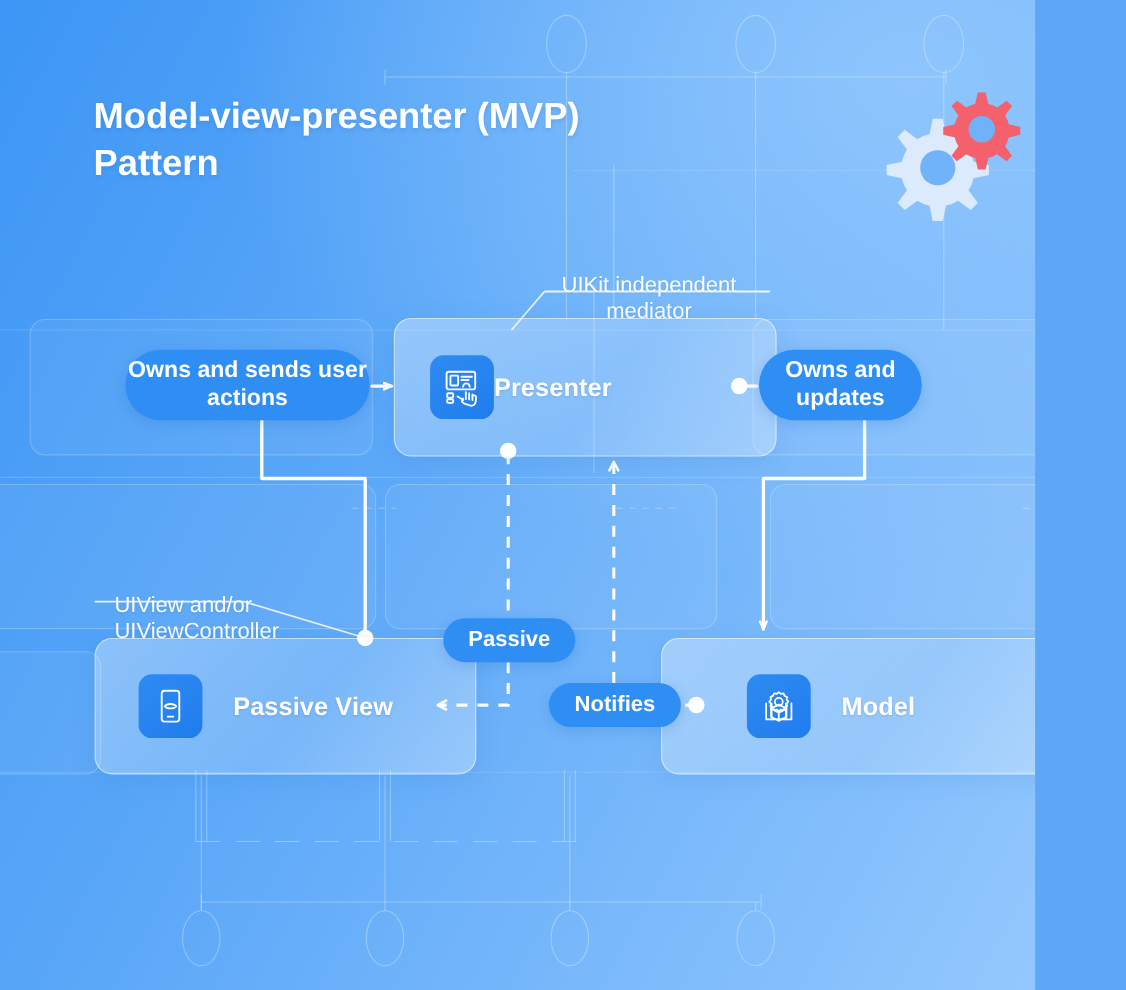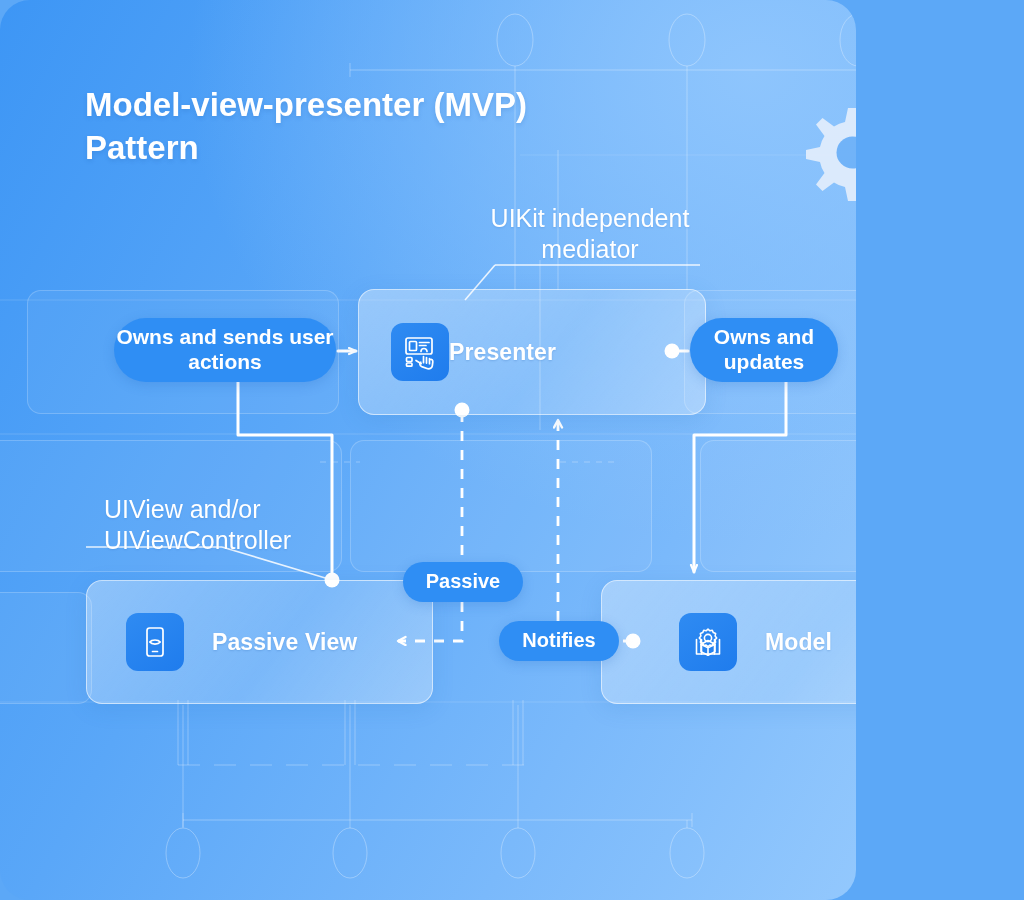--- a/index.html
+++ b/index.html
@@ -1,25 +1,24 @@
 <!DOCTYPE html>
 <html><head>
 <meta charset="utf-8">
 <style>
   html,body{margin:0;padding:0;}
   body{
     width:1024px;height:900px;overflow:hidden;
     font-family:"Liberation Sans", sans-serif;
     background:#5ca8f7;
   }
-  #stage{position:relative;width:856px;height:900px;overflow:hidden;
+  #stage{position:relative;width:941px;height:900px;overflow:hidden;
     background:
       radial-gradient(120% 95% at 88% 8%, #8ec5fd 0%, rgba(142,197,253,0) 55%),
       linear-gradient(118deg, #3d96f5 0%, #5aa7f8 38%, #7ab9fb 72%, #93c8fd 100%);
-    border-radius: 30px;
   }
   .bg-svg{position:absolute;inset:0;width:1024px;height:900px;}
   .main-svg{position:absolute;inset:0;width:1024px;height:900px;pointer-events:none;}
 
   
   .panel{position:absolute;border:1px solid rgba(255,255,255,0.20);
     background:rgba(255,255,255,0.055);border-radius:14px;}
 
   
   .node{position:absolute;display:flex;align-items:center;
@@ -43,22 +42,22 @@
   .pill{position:absolute;display:flex;align-items:center;justify-content:center;
     background:#2f8ef4;color:#fff;border-radius:999px;
     font-weight:700;text-align:center;line-height:1.18;
     box-shadow:0 3px 12px rgba(32,100,190,.22);}
   #pill-owns-sends{left:114px;top:318px;width:222px;height:64px;font-size:21px;}
   #pill-owns-updates{left:690px;top:318px;width:148px;height:64px;font-size:21px;}
   #pill-updates{left:403px;top:562px;width:120px;height:40px;font-size:20px;}
   #pill-notifies{left:499px;top:621px;width:120px;height:40px;font-size:20px;}
 
   
-  .callout{position:absolute;color:#ffffff;font-size:25px;line-height:1.22;
-    font-weight:400;text-shadow:0 1px 2px rgba(30,90,170,.18);}
+  .callout{position:absolute;color:#ffffff;font-size:20px;line-height:1.22;
+    font-weight:400;text-shadow:0 1px 2px rgba(30,90,170,.18);margin-top:44px;}
   #callout-presenter{left:472px;top:203px;width:236px;text-align:center;}
   #callout-view{left:104px;top:494px;width:220px;text-align:left;}
 
   
   #title{position:absolute;left:85px;top:84px;width:520px;
     color:#ffffff;font-size:33px;font-weight:700;line-height:1.30;
     text-shadow:0 2px 4px rgba(30,90,170,.20);}
 </style>
 </head>
 <body>

